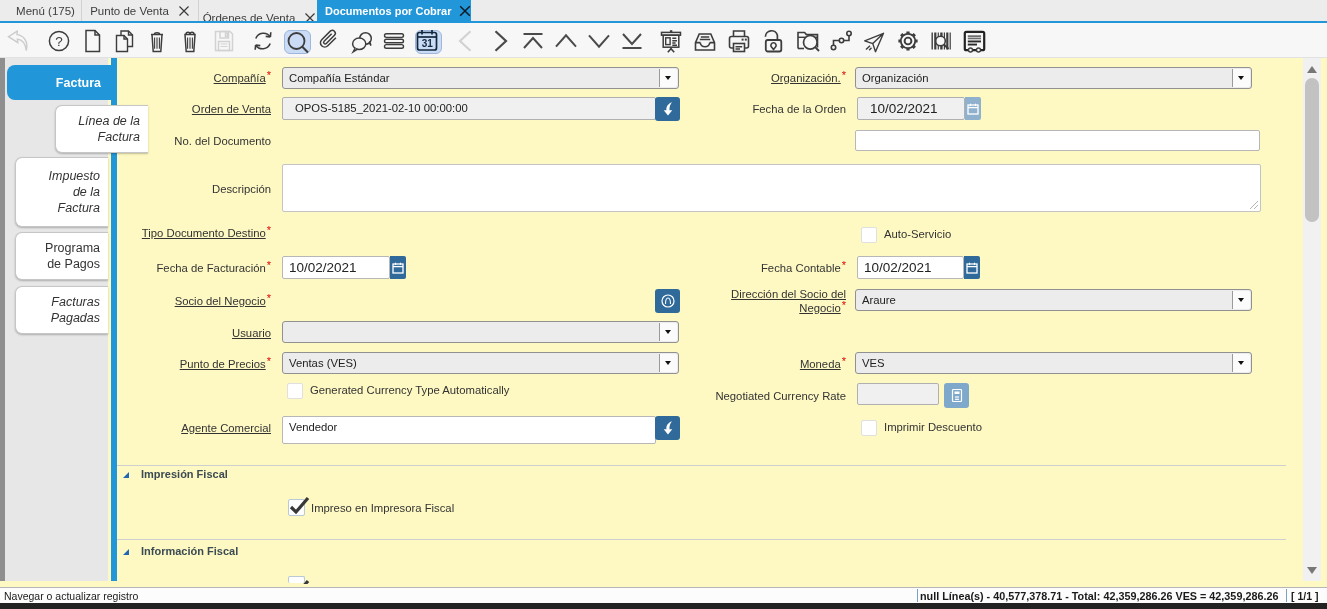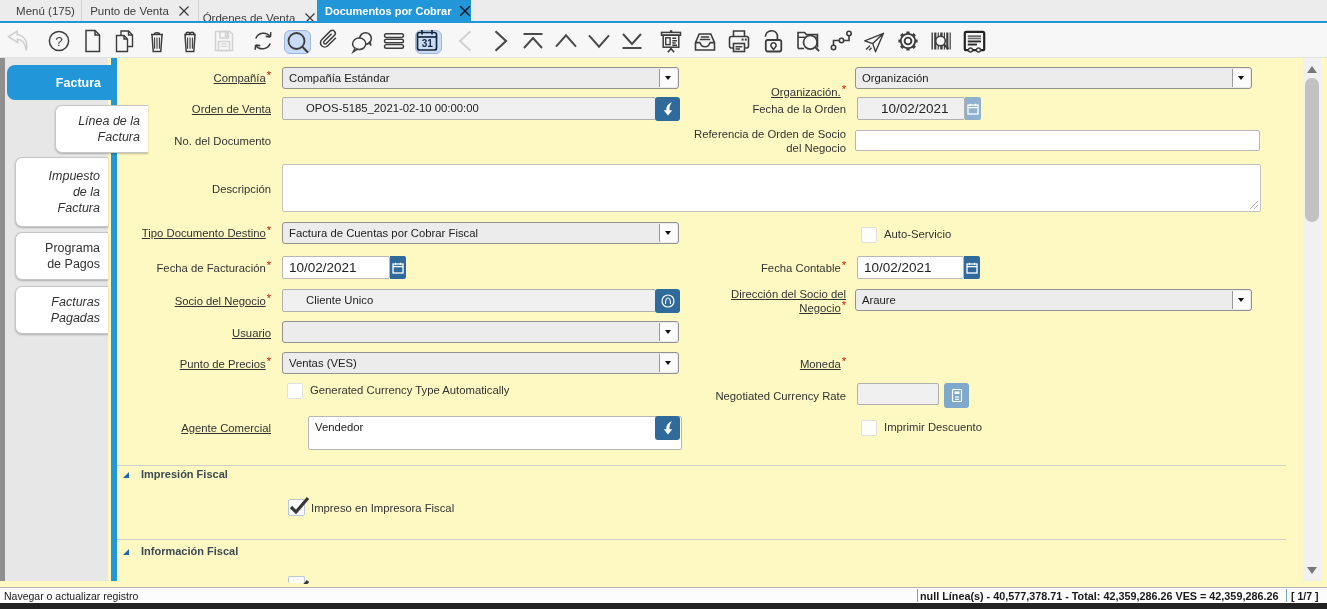--- a/index.html
+++ b/index.html
@@ -27,21 +27,21 @@
 .scthumb{position:absolute;left:1305px;top:78px;width:14px;height:144px;background:#c2c2c2;border-radius:7px;}
 .scarr{position:absolute;left:1307px;width:0;height:0;}
 
 .lbl{position:absolute;font-size:11.3px;color:#333;text-align:right;line-height:14px;}
 .lbl u{text-decoration:underline;}
 .st{color:#e00000;font-weight:400;position:relative;top:-3px;font-size:11px;margin-left:1px;text-decoration:none;display:inline-block;}
 .combo{position:absolute;background:#ececec;border:1px solid #919191;border-radius:3px;box-sizing:border-box;font-size:11.3px;color:#222;padding:4px 24px 0 6px;white-space:nowrap;overflow:hidden;}
 .db{position:absolute;right:1px;top:1px;bottom:1px;width:17px;background:#fbfbfb;border-left:1px solid #9a9a9a;border-radius:0 2px 2px 0;}
 .db:after{content:"";position:absolute;left:50%;top:50%;margin:-2px 0 0 -3.5px;border-left:3.5px solid transparent;border-right:3.5px solid transparent;border-top:4.2px solid #111;}
 .inp{position:absolute;background:#fff;border:1px solid #b7b7b7;border-radius:2px;box-sizing:border-box;font-size:11.3px;color:#222;padding:4px 4px 0 6px;white-space:nowrap;overflow:hidden;}
-.ro{position:absolute;background:#f0f0f0;border:1px solid #b0b0b0;border-radius:2px;box-sizing:border-box;font-size:11.3px;color:#222;padding:4px 4px 0 23px;white-space:nowrap;overflow:hidden;}
+.ro{position:absolute;background:#f0f0f0;border:1px solid #b0b0b0;border-radius:2px;box-sizing:border-box;font-size:11.3px;color:#222;padding:4px 4px 0 12px;white-space:nowrap;overflow:hidden;}
 .bbtn{position:absolute;width:25px;height:24px;background:#306a9a;border-radius:3px;display:flex;align-items:center;justify-content:center;}
 .calbtn{position:absolute;width:16px;height:23px;background:#306a9a;border-radius:0 2px 2px 0;display:flex;align-items:center;justify-content:center;}
 .calbtn.lt{background:#8fb1ce;}
 .calcbtn{position:absolute;width:25px;height:25px;background:#7fa9cb;border-radius:3px;display:flex;align-items:center;justify-content:center;}
 .cb{position:absolute;width:16px;height:16px;background:#fff;border:1px solid #e0e0e0;border-radius:2px;box-sizing:border-box;}
 .cb.bd{border:1px solid #b9c9d6;width:17px;height:17px;}
 .cblbl{position:absolute;font-size:11.3px;color:#333;}
 .gsep{position:absolute;left:117px;width:1169px;height:1px;background:#cfcfcf;}
 .gtri{position:absolute;width:0;height:0;border-right:6px solid #1f67b3;border-top:6px solid transparent;}
 .ghead{position:absolute;font-size:11px;font-weight:700;color:#3b4a54;}
@@ -275,21 +275,21 @@
   <div class="stab" style="top:232px;height:48px;">Programa<br>de Pagos</div>
   <div class="stab it" style="top:286px;height:48px;">Facturas<br>Pagadas</div>
 
   <div class="sctrack"></div>
   <div class="scarr" style="top:66px;border-left:5px solid transparent;border-right:5px solid transparent;border-bottom:7px solid #777;"></div>
   <div class="scthumb"></div>
   <div class="scarr" style="top:567px;border-left:5px solid transparent;border-right:5px solid transparent;border-top:7px solid #777;"></div>
 
   <div class="lbl" style="left:111px;width:160px;top:71px;"><u>Compañía</u><span class="st">*</span></div>
   <div class="combo" style="left:282px;top:67px;width:397px;height:22px;">Compañía Estándar<span class="db"></span></div>
-  <div class="lbl" style="left:686px;width:160px;top:71px;margin-top:14px;"><u>Organización.</u><span class="st">*</span></div>
+  <div class="lbl" style="left:686px;width:160px;top:71px;"><u>Organización.</u><span class="st">*</span></div>
   <div class="combo" style="left:855px;top:67px;width:397px;height:22px;">Organización<span class="db"></span></div>
 
   <div class="lbl" style="left:111px;width:160px;top:102px;"><u>Orden de Venta</u></div>
   <div class="ro" style="left:282px;top:97px;width:374px;height:23px;">OPOS-5185_2021-02-10 00:00:00</div>
   <div class="bbtn" style="left:655px;top:97px;">
     <svg width="18" height="18" viewBox="0 0 16 16">
         <path d="M11.5 2 C8.2 3.2 6.2 5.8 6.6 9 L4.2 9 L8 13.8 L11.8 9 L9.3 9 C9.1 6.2 10 4 11.5 2 Z" fill="#fff"></path>
       </svg>
   </div>
   <div class="lbl" style="left:686px;width:160px;top:102px;">Fecha de la Orden</div>
@@ -297,31 +297,29 @@
   <div class="calbtn lt" style="left:965px;top:97px;">
     <svg width="12" height="12" viewBox="0 0 12 12">
         <rect x="1" y="2" width="10" height="9" fill="none" stroke="#fff" stroke-width="1.3"></rect>
         <line x1="1" y1="4.6" x2="11" y2="4.6" stroke="#fff" stroke-width="1.3"></line>
         <line x1="3.5" y1="0.7" x2="3.5" y2="3" stroke="#fff" stroke-width="1.2"></line>
         <line x1="8.5" y1="0.7" x2="8.5" y2="3" stroke="#fff" stroke-width="1.2"></line>
       </svg>
   </div>
 
   <div class="lbl" style="left:111px;width:160px;top:134px;">No. del Documento</div>
-  <div class="lbl" style="left:686px;width:160px;top:127px;">Referencia de Orden de Socio<br>del Negocio</div>
   <div class="inp" style="left:855px;top:130px;width:405px;height:21px;"></div>
 
   <div class="lbl" style="left:111px;width:160px;top:182px;">Descripción</div>
   <div class="inp" style="left:282px;top:164px;width:979px;height:48px;border-color:#c3c3c3;"></div>
   <svg style="position:absolute;left:1249px;top:200px;" width="10" height="10" viewBox="0 0 10 10">
       <path d="M9 1 L1 9 M9 5 L5 9" stroke="#b5b5b5" stroke-width="1"></path>
     </svg>
 
   <div class="lbl" style="left:111px;width:160px;top:226px;"><u>Tipo Documento Destino</u><span class="st">*</span></div>
-  <div class="combo" style="left:282px;top:222px;width:397px;height:22px;">Factura de Cuentas por Cobrar Fiscal<span class="db"></span></div>
   <div class="cb" style="left:861px;top:227px;"></div>
   <div class="cblbl" style="left:884px;top:228px;">Auto-Servicio</div>
 
   <div class="lbl" style="left:111px;width:160px;top:261px;">Fecha de Facturación<span class="st">*</span></div>
   <div class="inp" style="left:282px;top:256px;width:108px;height:23px;font-size:13.5px;padding-top:3px;">10/02/2021</div>
   <div class="calbtn" style="left:390px;top:256px;">
     <svg width="12" height="12" viewBox="0 0 12 12">
         <rect x="1" y="2" width="10" height="9" fill="none" stroke="#fff" stroke-width="1.3"></rect>
         <line x1="1" y1="4.6" x2="11" y2="4.6" stroke="#fff" stroke-width="1.3"></line>
         <line x1="3.5" y1="0.7" x2="3.5" y2="3" stroke="#fff" stroke-width="1.2"></line>
@@ -333,54 +331,54 @@
   <div class="calbtn" style="left:964px;top:256px;">
     <svg width="12" height="12" viewBox="0 0 12 12">
         <rect x="1" y="2" width="10" height="9" fill="none" stroke="#fff" stroke-width="1.3"></rect>
         <line x1="1" y1="4.6" x2="11" y2="4.6" stroke="#fff" stroke-width="1.3"></line>
         <line x1="3.5" y1="0.7" x2="3.5" y2="3" stroke="#fff" stroke-width="1.2"></line>
         <line x1="8.5" y1="0.7" x2="8.5" y2="3" stroke="#fff" stroke-width="1.2"></line>
       </svg>
   </div>
 
   <div class="lbl" style="left:111px;width:160px;top:294px;"><u>Socio del Negocio</u><span class="st">*</span></div>
-  <div class="ro" style="left:282px;top:289px;width:374px;height:23px;">Cliente Unico</div>
   <div class="bbtn" style="left:655px;top:289px;">
     <svg width="16" height="16" viewBox="0 0 16 16">
         <circle cx="8" cy="8" r="6" fill="none" stroke="#fff" stroke-width="1.2"></circle>
         <path d="M5.5 11 C5.5 8.5 6 5 8 5 C10 5 10.5 8.5 10.5 11" fill="none" stroke="#fff" stroke-width="1.1"></path>
       </svg>
   </div>
   <div class="lbl" style="left:686px;width:160px;top:287px;"><u>Dirección del Socio del</u><br><u>Negocio</u><span class="st">*</span></div>
   <div class="combo" style="left:855px;top:289px;width:397px;height:22px;">Araure<span class="db"></span></div>
 
   <div class="lbl" style="left:111px;width:160px;top:326px;"><u>Usuario</u></div>
   <div class="combo" style="left:282px;top:321px;width:397px;height:22px;">
       <span class="db"></span>
     </div>
 
   <div class="lbl" style="left:111px;width:160px;top:357px;"><u>Punto de Precios</u><span class="st">*</span></div>
   <div class="combo" style="left:282px;top:352px;width:397px;height:22px;">Ventas (VES)<span class="db"></span></div>
   <div class="lbl" style="left:686px;width:160px;top:357px;"><u>Moneda</u><span class="st">*</span></div>
+  <div class="combo" style="left:855px;top:352px;width:397px;height:22px;">VES<span class="db"></span></div>
 
   <div class="cb" style="left:287px;top:383px;"></div>
   <div class="cblbl" style="left:310px;top:384px;">Generated Currency Type Automatically</div>
   <div class="lbl" style="left:686px;width:160px;top:389px;">Negotiated Currency Rate</div>
   <div class="ro" style="left:857px;top:383px;width:82px;height:22px;"></div>
   <div class="calcbtn" style="left:944px;top:383px;">
     <svg width="12" height="13" viewBox="0 0 12 13">
         <rect x="1.5" y="0.5" width="9" height="12" rx="1" fill="none" stroke="#fff" stroke-width="1.2"></rect>
         <rect x="3.5" y="2.5" width="5" height="2.5" fill="#fff"></rect>
         <line x1="4" y1="8" x2="8" y2="8" stroke="#fff" stroke-width="1.2"></line>
         <line x1="4" y1="10.3" x2="8" y2="10.3" stroke="#fff" stroke-width="1.2"></line>
       </svg>
   </div>
 
   <div class="lbl" style="left:111px;width:160px;top:421px;"><u>Agente Comercial</u></div>
-  <div class="inp" style="left:282px;top:416px;width:374px;height:34px;margin-left:26px;">Vendedor</div>
+  <div class="inp" style="left:282px;top:416px;width:374px;height:28px;">Vendedor</div>
   <div class="bbtn" style="left:655px;top:416px;">
     <svg width="18" height="18" viewBox="0 0 16 16">
         <path d="M11.5 2 C8.2 3.2 6.2 5.8 6.6 9 L4.2 9 L8 13.8 L11.8 9 L9.3 9 C9.1 6.2 10 4 11.5 2 Z" fill="#fff"></path>
       </svg>
   </div>
   <div class="cb" style="left:861px;top:420px;"></div>
   <div class="cblbl" style="left:884px;top:421px;">Imprimir Descuento</div>
 
   <div class="gsep" style="top:465px;"></div>
   <div class="gtri" style="left:123px;top:472px;"></div>
@@ -397,15 +395,15 @@
   <div class="cb bd" style="left:288px;top:576px;border-bottom:none;height:7px;"></div>
   <svg style="position:absolute;left:287px;top:575px;" width="26" height="9" viewBox="0 0 26 9">
       <path d="M4 15 L9 20 L21 6" fill="none" stroke="#383838" stroke-width="3.2"></path>
     </svg>
 
   <div class="sbar"></div>
   <div class="sbl">Navegar o actualizar registro</div>
   <div class="sbsep" style="left:917px;"></div>
   <div class="sbr">null Línea(s) - 40,577,378.71 - Total: 42,359,286.26 VES = 42,359,286.26</div>
   <div class="sbsep" style="left:1286px;"></div>
-  <div class="sbp">[ 1/7 ]</div>
+  <div class="sbp">[ 1/1 ]</div>
   <div class="darkstrip"></div>
 </div>
 
 </body></html>

